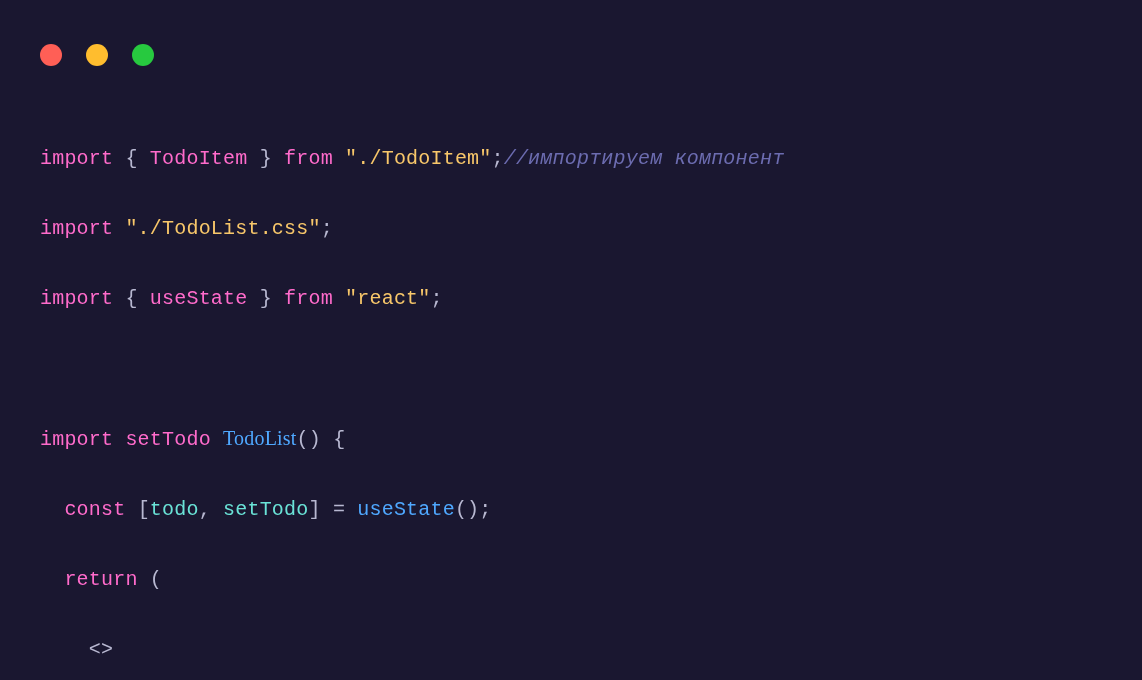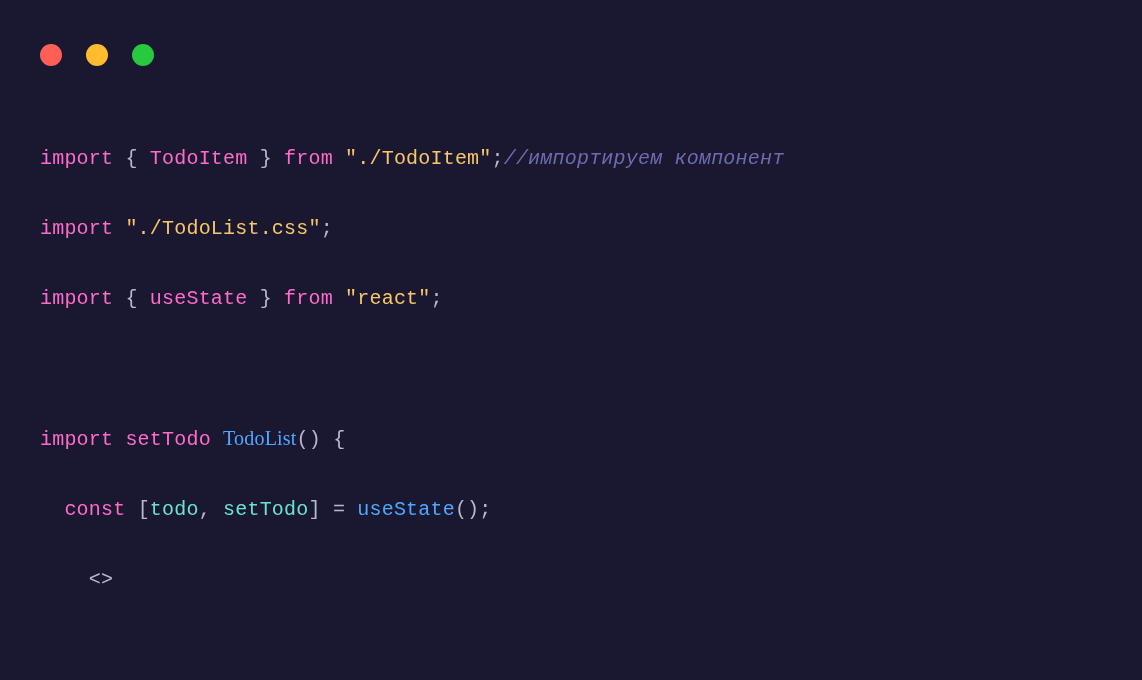--- a/index.html
+++ b/index.html
@@ -33,20 +33,21 @@
     <span class="dot green"></span>
   </div>
 
   <div class="code">
 <span class="line"><span class="c-keyword">import</span><span class="c-punct"> </span><span class="c-punct">{</span><span class="c-punct"> </span><span class="c-ident">TodoItem</span><span class="c-punct"> </span><span class="c-punct">}</span><span class="c-punct"> </span><span class="c-keyword">from</span><span class="c-punct"> </span><span class="c-string">"./TodoItem"</span><span class="c-punct">;</span><span class="c-comment">//импортируем компонент</span></span>
 <span class="line"><span class="c-keyword">import</span><span class="c-punct"> </span><span class="c-string">"./TodoList.css"</span><span class="c-punct">;</span></span>
 <span class="line"><span class="c-keyword">import</span><span class="c-punct"> </span><span class="c-punct">{</span><span class="c-punct"> </span><span class="c-ident">useState</span><span class="c-punct"> </span><span class="c-punct">}</span><span class="c-punct"> </span><span class="c-keyword">from</span><span class="c-punct"> </span><span class="c-string">"react"</span><span class="c-punct">;</span></span>
 <span class="line"> </span>
 <span class="line"><span class="c-keyword">import</span><span class="c-punct"> </span><span class="c-keyword">setTodo</span><span class="c-punct"> </span><span class="c-fnname">TodoList</span><span class="c-punct">(</span><span class="c-punct">)</span><span class="c-punct"> </span><span class="c-punct">{</span></span>
 <span class="line">  <span class="c-keyword">const</span><span class="c-punct"> </span><span class="c-punct">[</span><span class="c-cyan">todo</span><span class="c-punct">,</span><span class="c-punct"> </span><span class="c-cyan">setTodo</span><span class="c-punct">]</span><span class="c-punct"> </span><span class="c-punct">=</span><span class="c-punct"> </span><span class="c-fncall">useState</span><span class="c-punct">(</span><span class="c-punct">)</span><span class="c-punct">;</span></span>
+<span class="line">  <span class="c-keyword">return</span><span class="c-punct"> </span><span class="c-punct">(</span></span>
 <span class="line">    <span class="c-angle">&lt;</span><span class="c-angle">&gt;</span></span>
 
 
 
 
 
 
 
   </div>
 </div>

